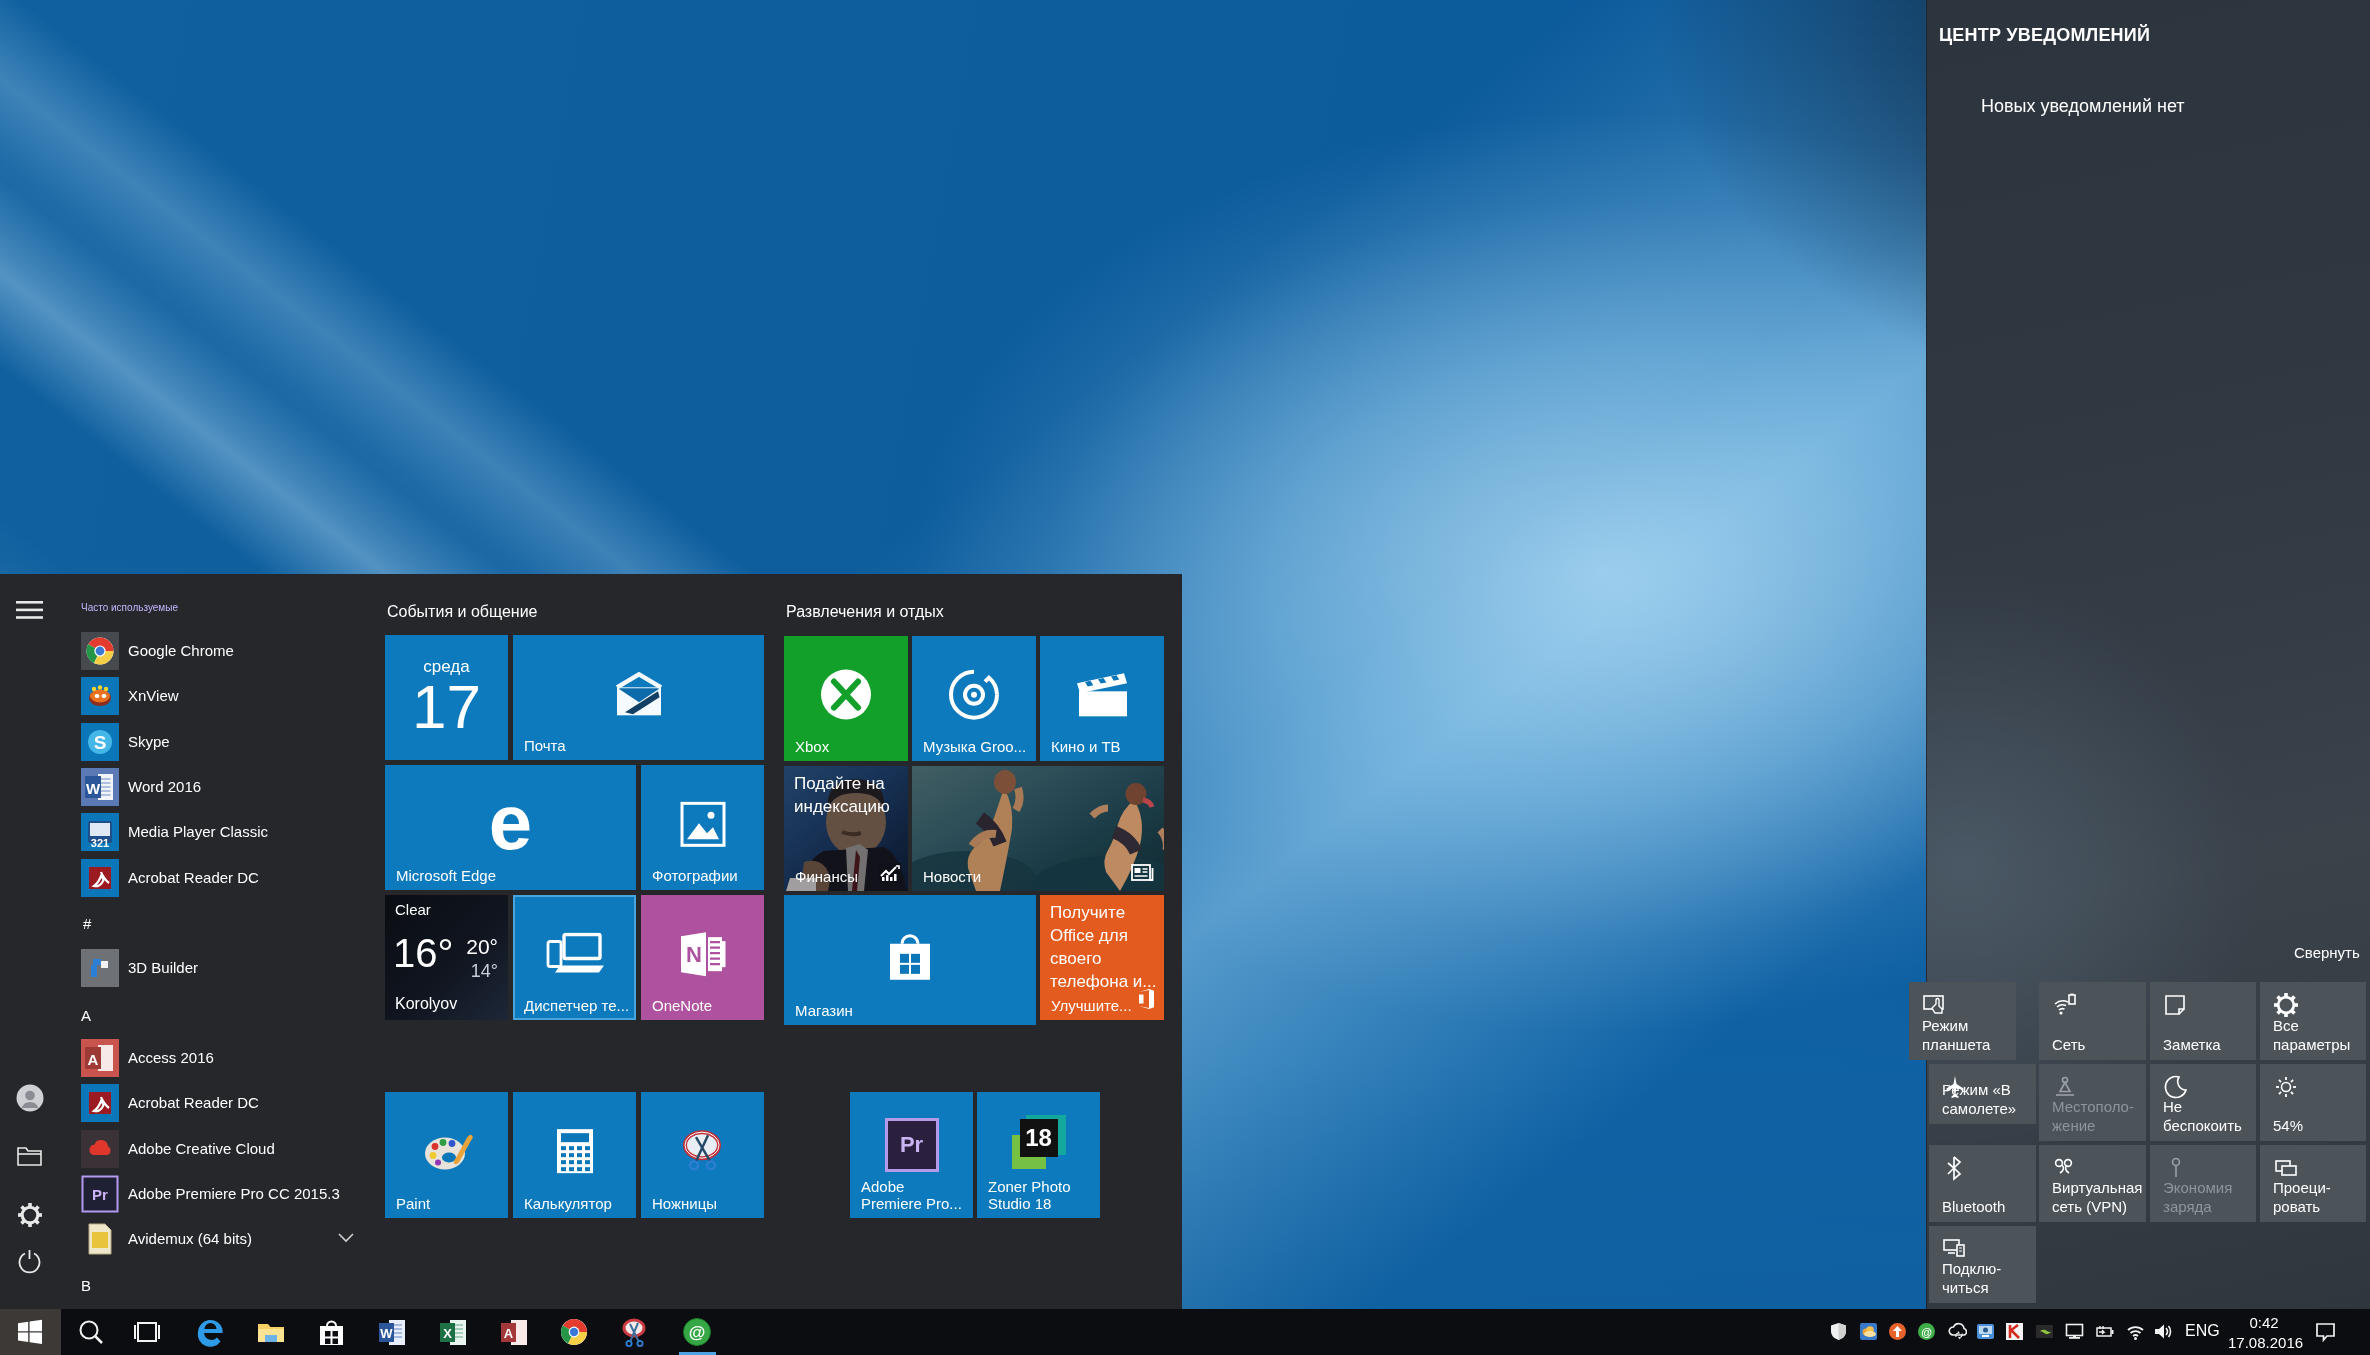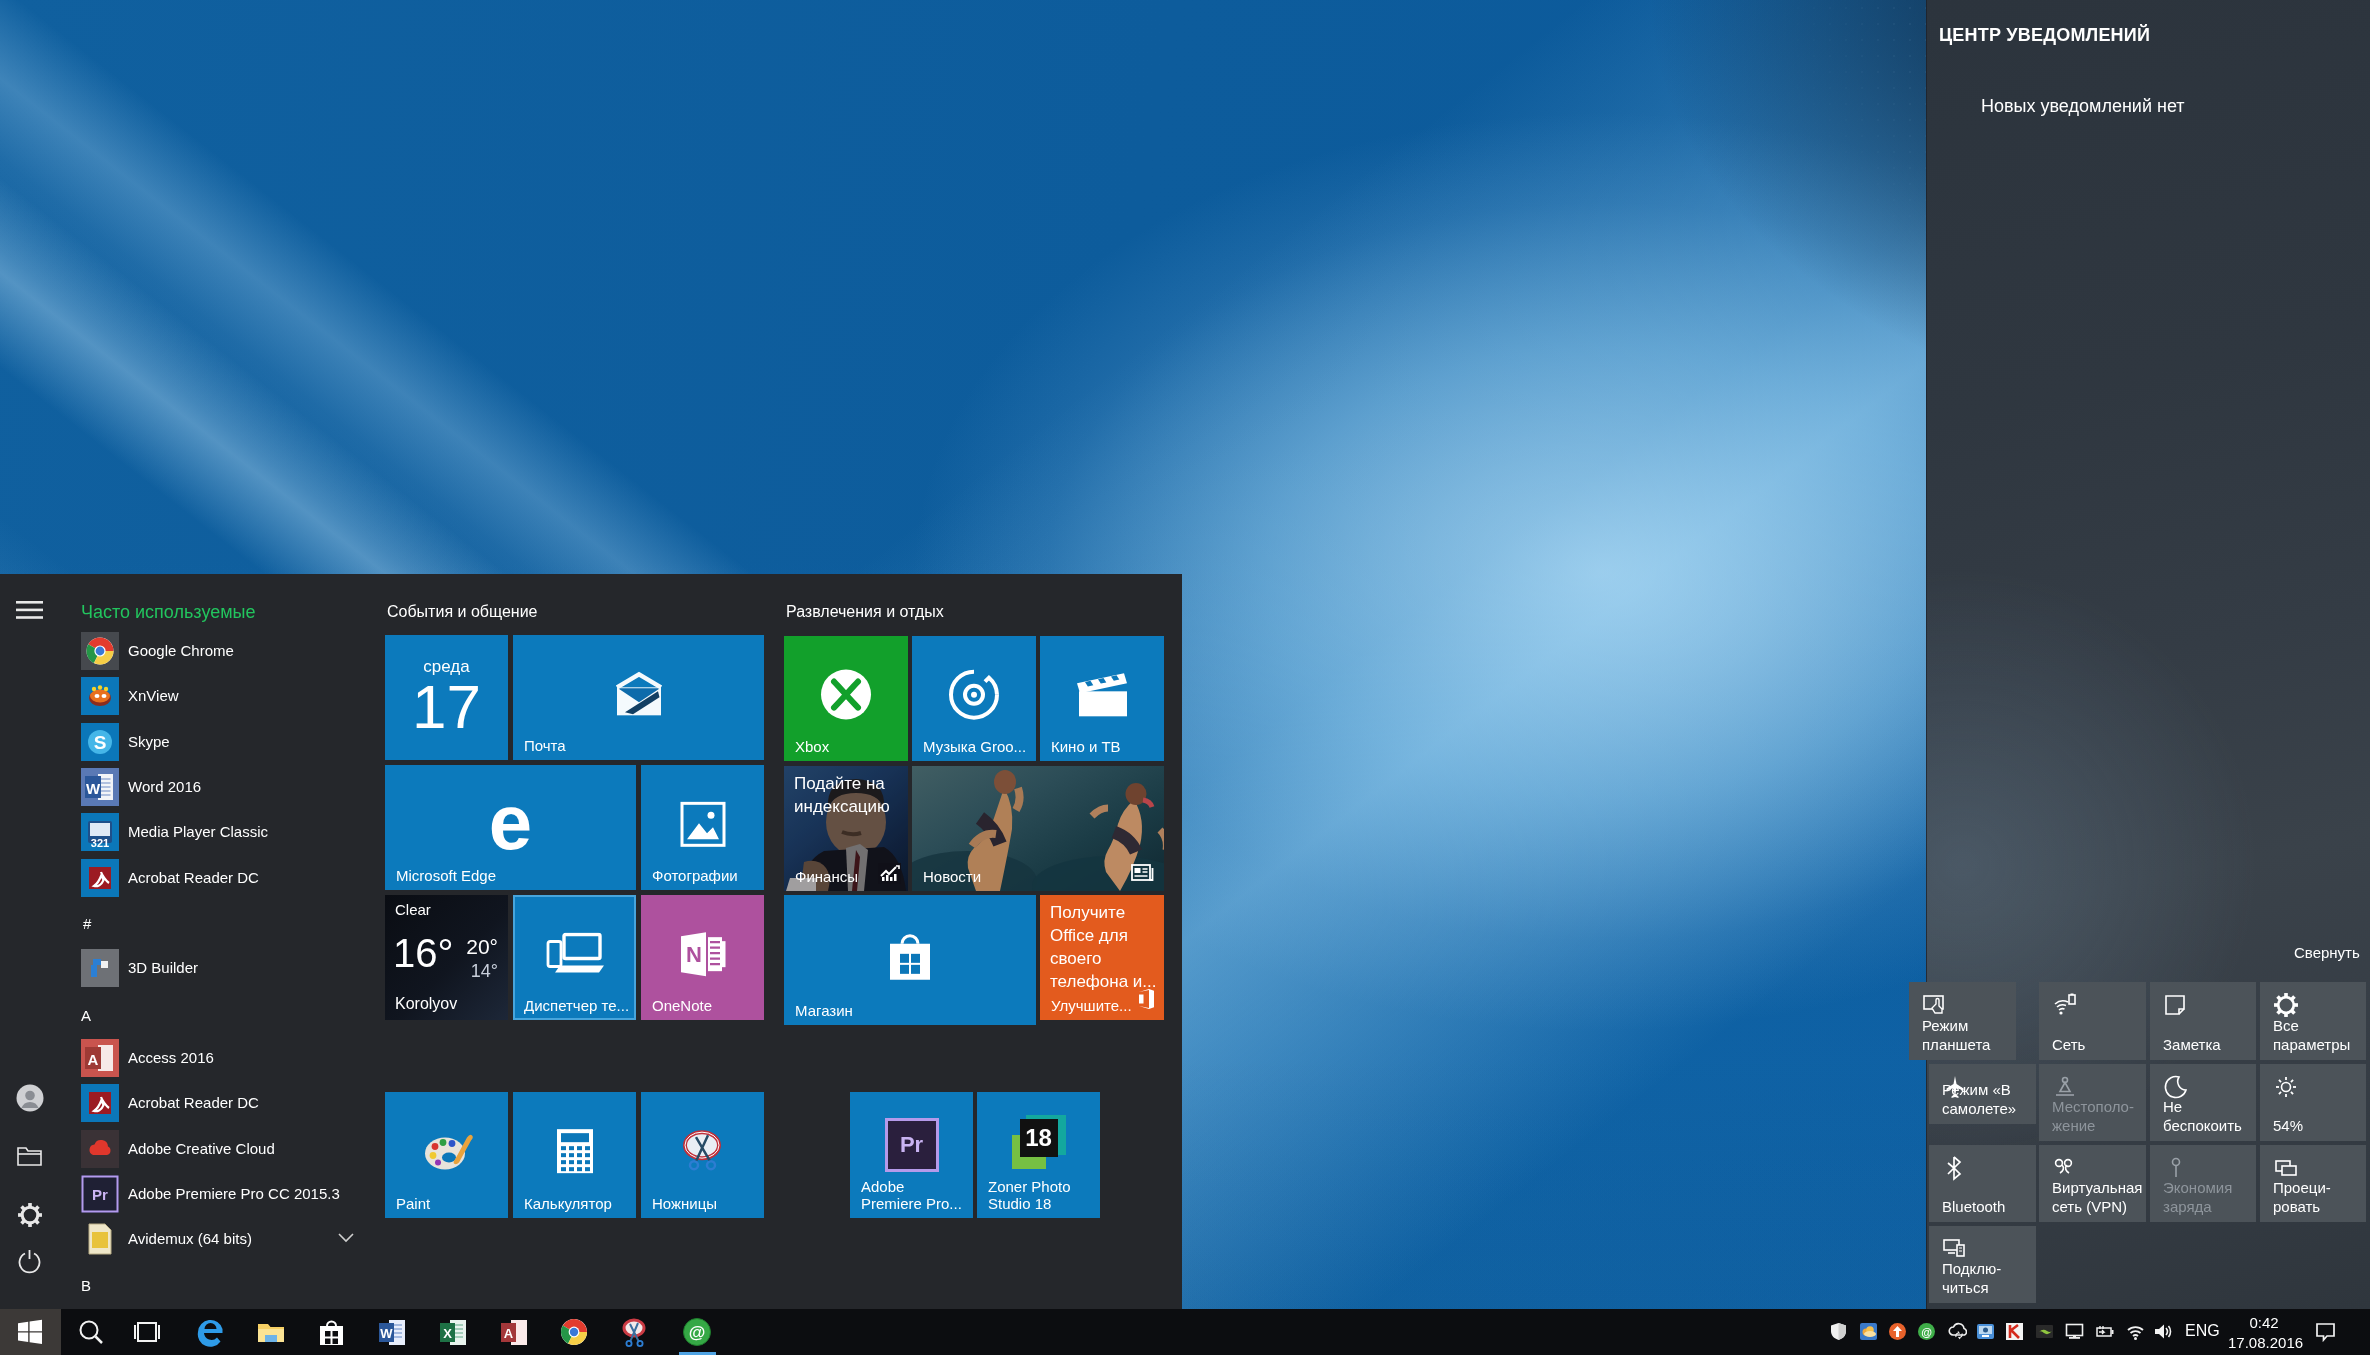--- a/index.html
+++ b/index.html
@@ -199,21 +199,21 @@
     <rect x="11.18" y="1.04" width="3.64" height="4.42" transform="rotate(180 13.0 13.0)" fill="#e8e8e8"></rect>
     <rect x="11.18" y="1.04" width="3.64" height="4.42" transform="rotate(225 13.0 13.0)" fill="#e8e8e8"></rect>
     <rect x="11.18" y="1.04" width="3.64" height="4.42" transform="rotate(270 13.0 13.0)" fill="#e8e8e8"></rect>
     <rect x="11.18" y="1.04" width="3.64" height="4.42" transform="rotate(315 13.0 13.0)" fill="#e8e8e8"></rect>
     <circle cx="13" cy="13" r="3" fill="#26292e"></circle>
   </svg>
 <svg class="abs" style="left:17px;top:1249px" width="25" height="25" viewBox="0 0 25 25">
     <path d="M8 4.5 a10 10 0 1 0 9 0" fill="none" stroke="#e8e8e8" stroke-width="1.8"></path>
     <line x1="12.5" y1="1" x2="12.5" y2="10" stroke="#e8e8e8" stroke-width="1.8"></line>
   </svg>
-<div class="abs" style="left:81px;top:602px;font-size:18px;color:#22c55e;font-weight:normal;white-space:nowrap;">Часто используемые</div>
+<div class="abs" style="left:81px;top:602px;font-size:10px;color:#c4b5fd;font-weight:normal;white-space:nowrap;">Часто используемые</div>
 <div class="abs" style="left:81px;top:632px;width:38px;height:38px;"><svg width="38" height="38" viewBox="0 0 38 38">
       <rect width="38" height="38" fill="#46494e"></rect>
       <g transform="translate(19,19)">
         <circle r="13.5" fill="#fff"></circle>
         <path d="M0 0 L-11.7 -6.7 A13.5 13.5 0 0 1 13.5 0 Z" fill="#e33b2e" transform="rotate(0)"></path>
         <path d="M-11.7 -6.75 A13.5 13.5 0 0 0 -6 12.1 L0 0 Z" fill="#259647"></path>
         <path d="M-6 12.1 A13.5 13.5 0 0 0 13.5 0 L0 0 Z" fill="#f7ce46"></path>
         <circle r="5.6" fill="#fff"></circle>
         <circle r="4.4" fill="#3a78d7"></circle>
       </g>

